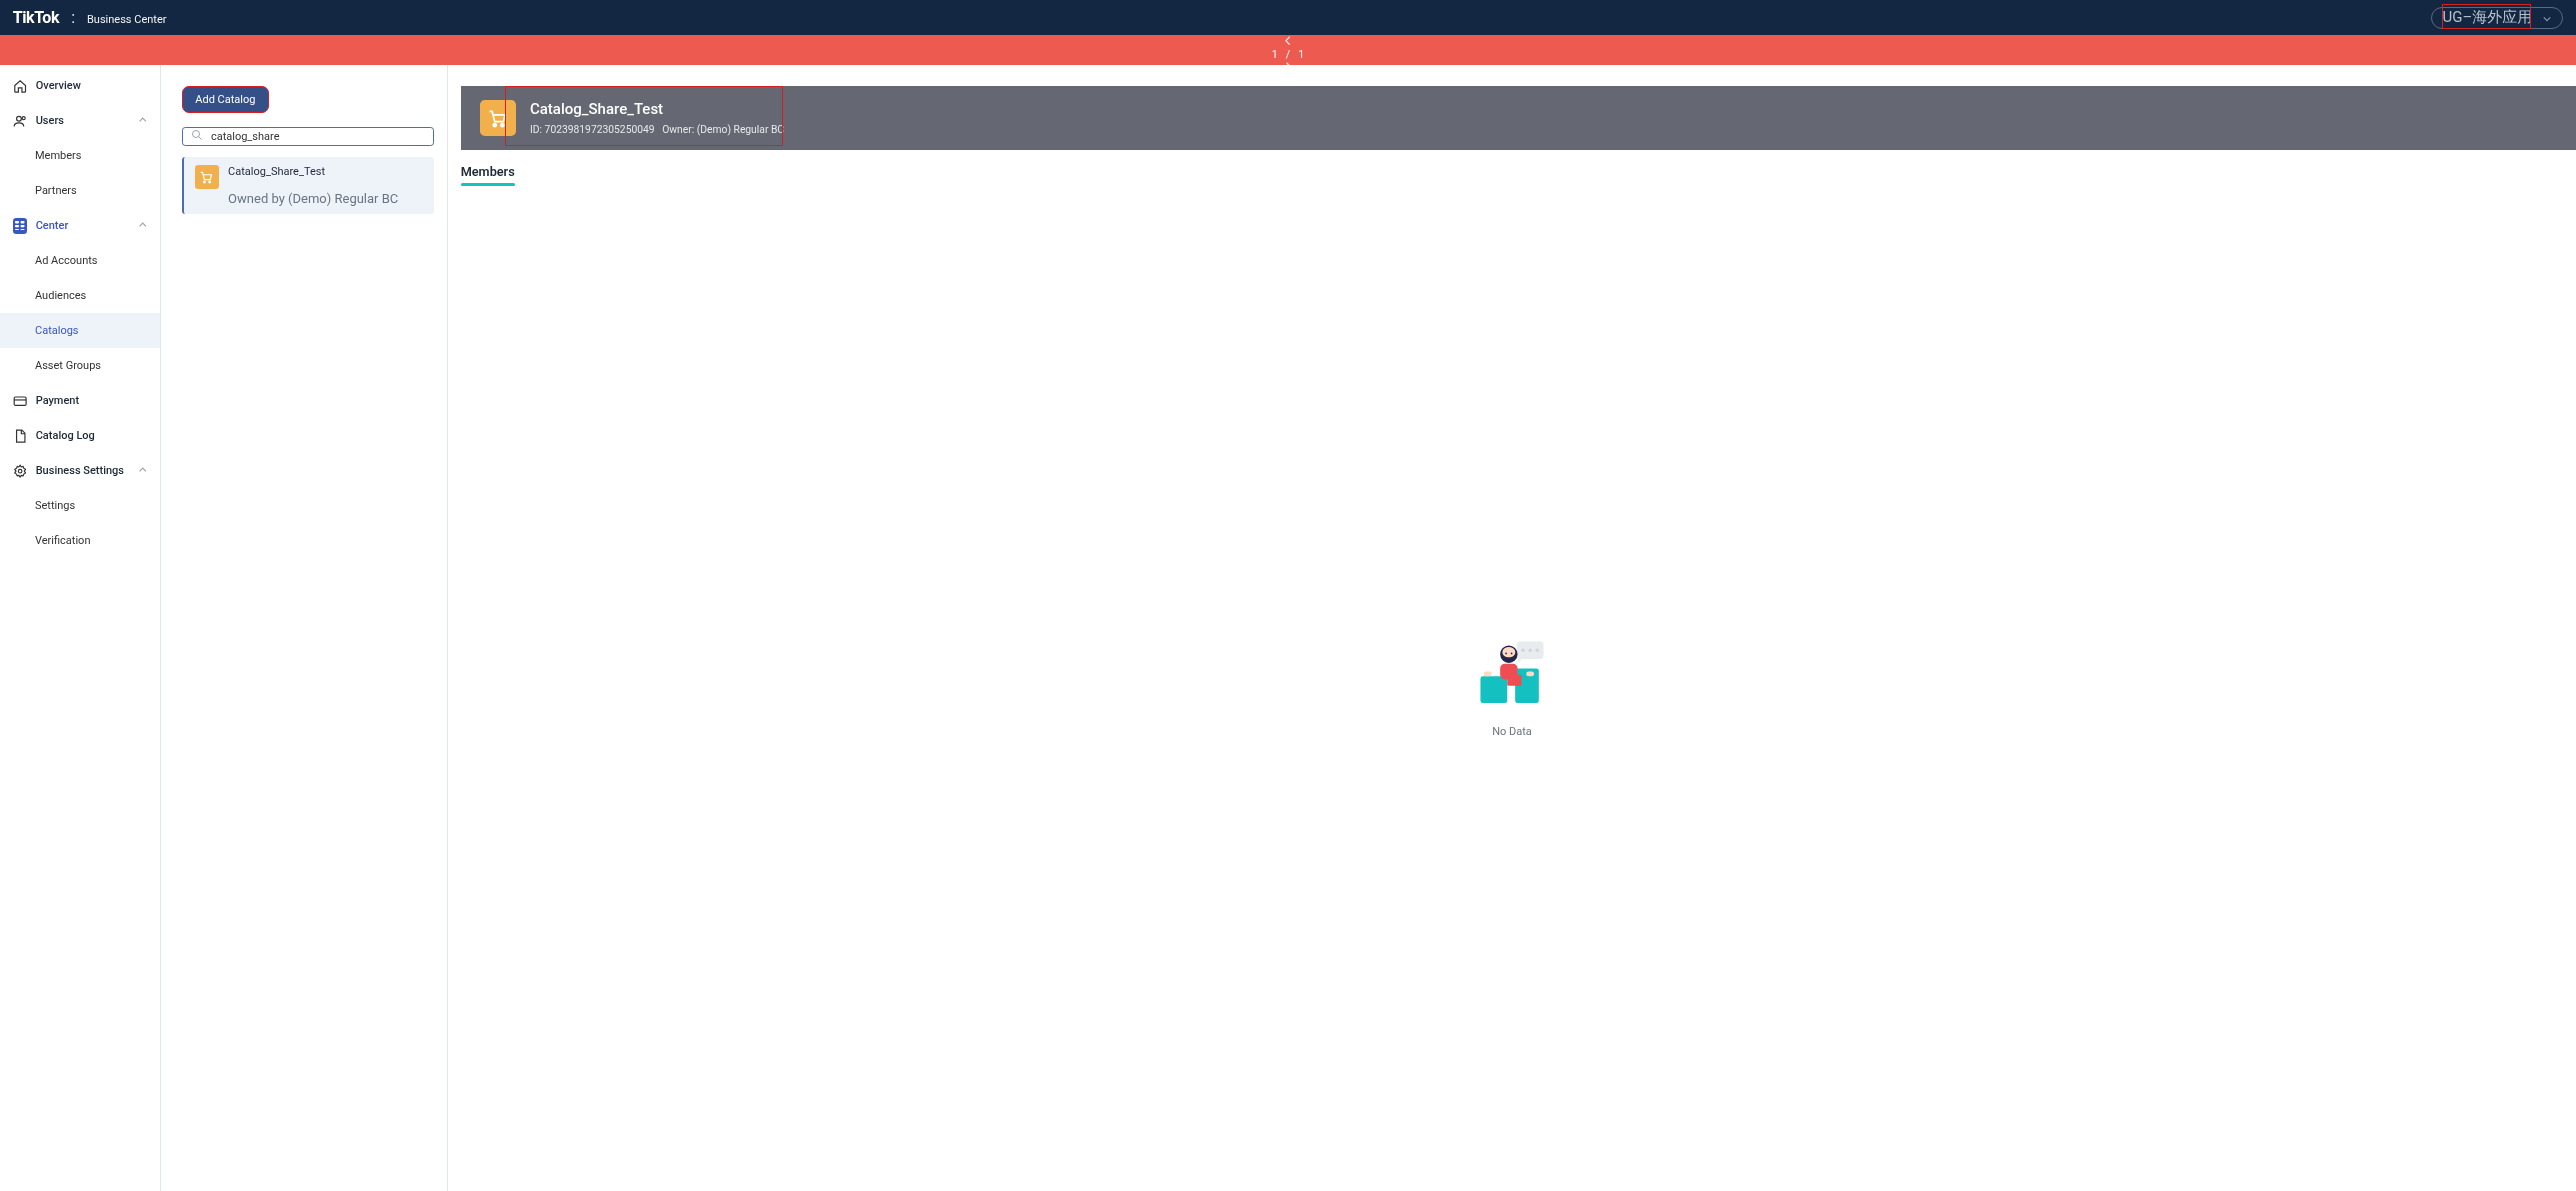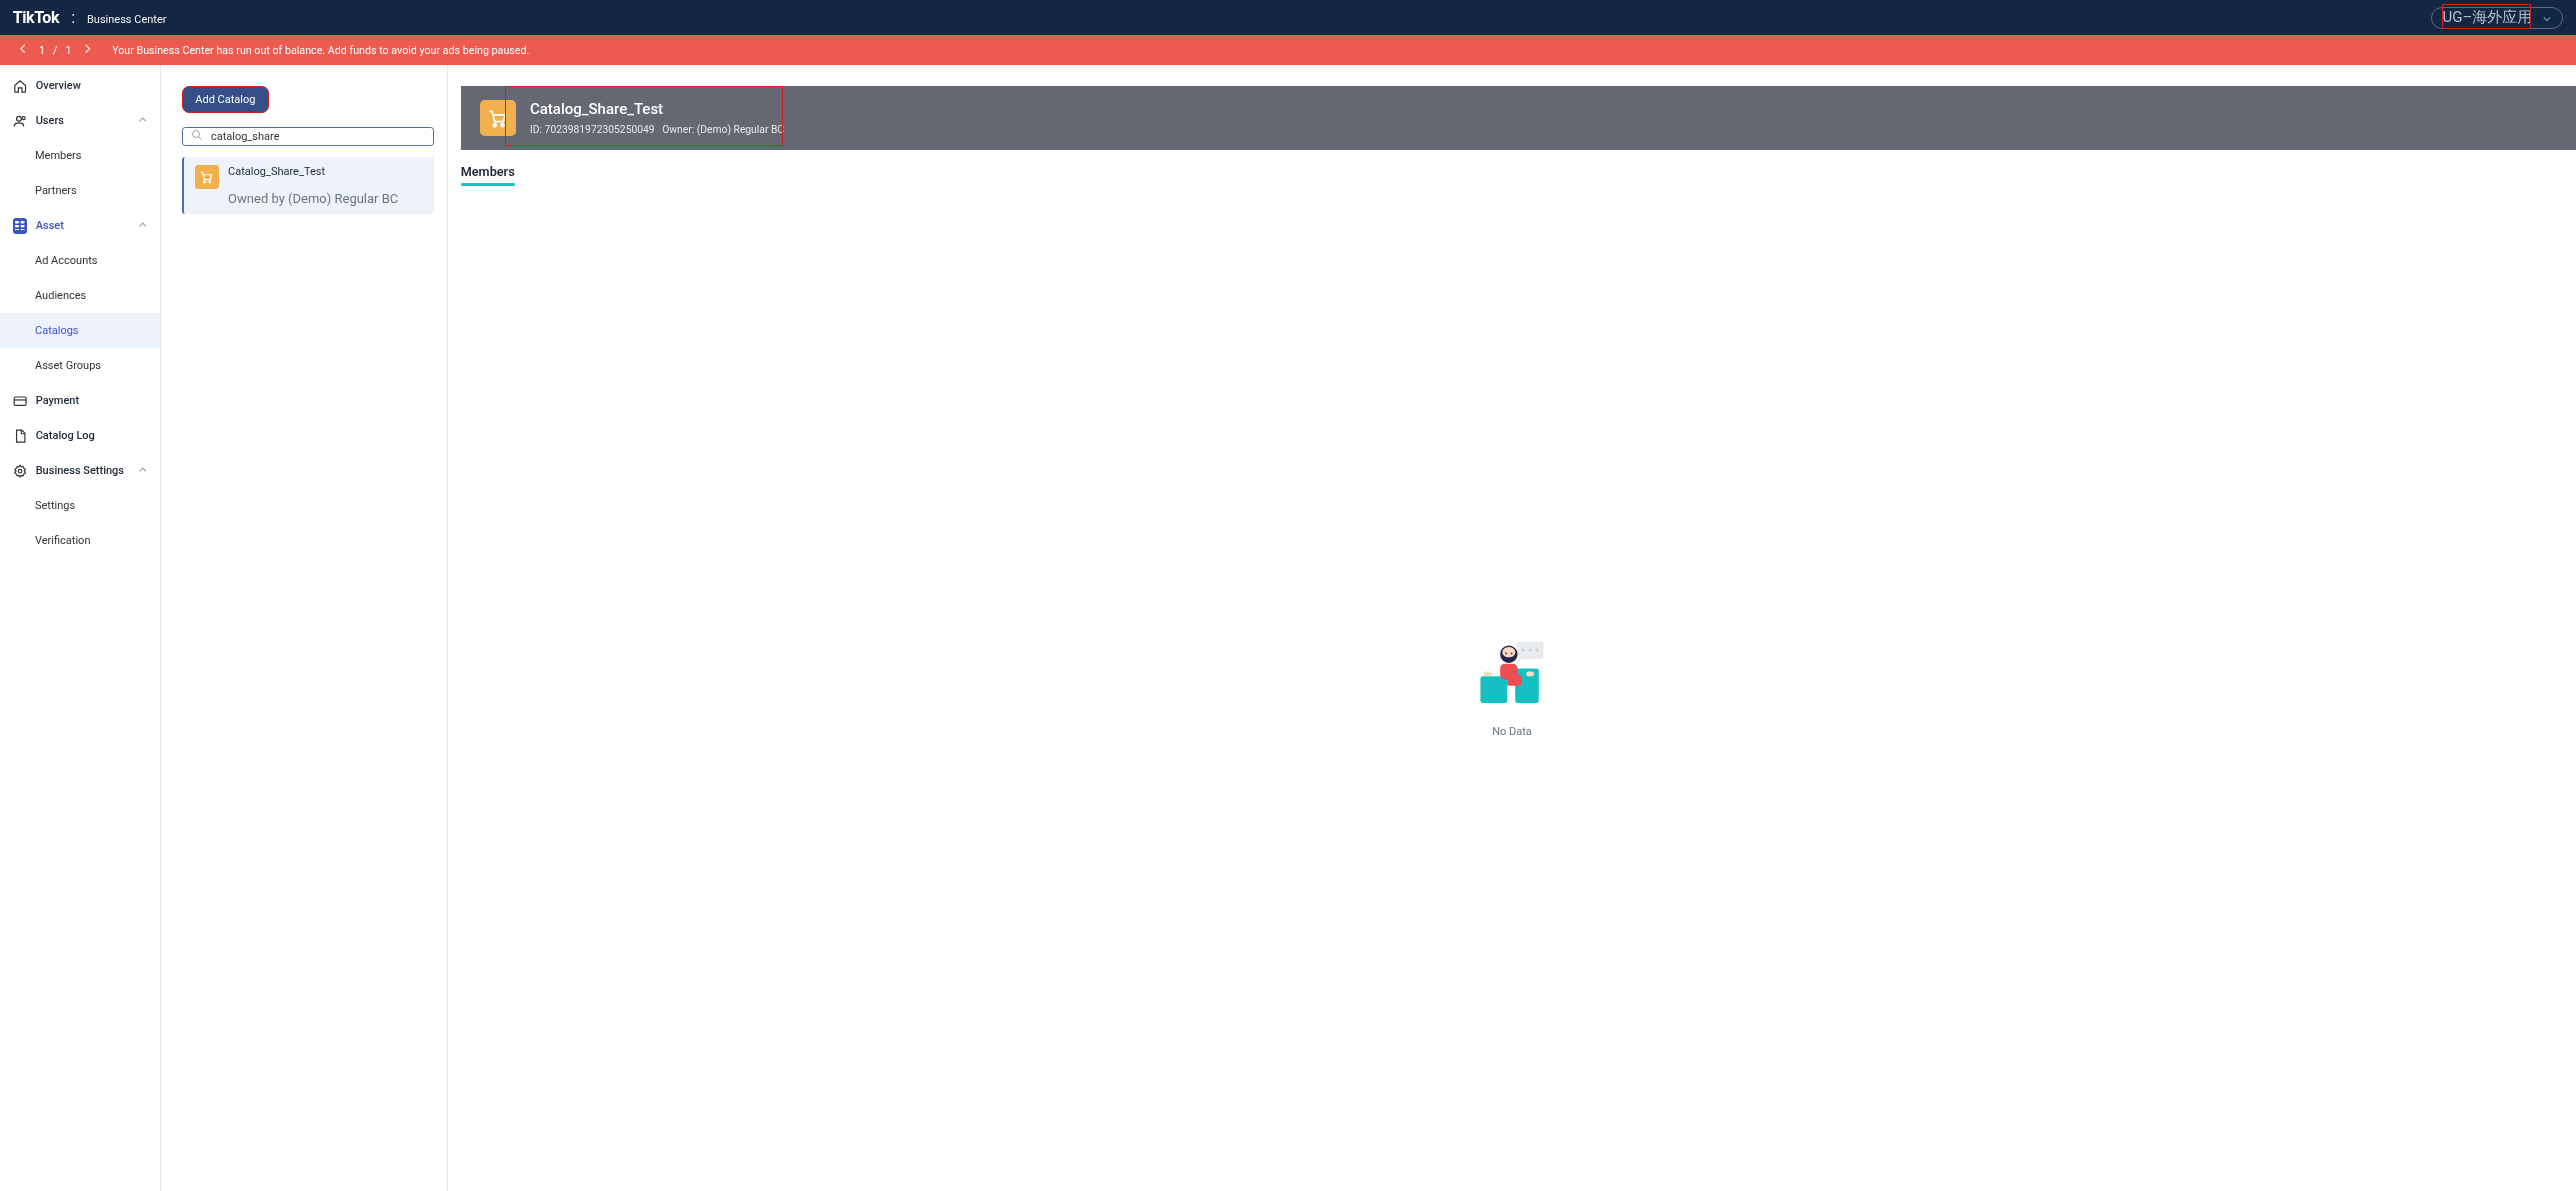--- a/index.html
+++ b/index.html
@@ -30,21 +30,21 @@
   .brand .tk{font-weight:700;font-size:16px;letter-spacing:-0.4px;}
   .brand .sep{font-size:16px;line-height:1;opacity:.9;}
   .brand .bc{font-size:11px;font-weight:400;opacity:.95;}
   .top-spacer{flex:1;}
   .account-sel{display:flex;align-items:center;gap:11px;height:22px;padding:0 11px;border:0.8px solid #5a6b81;border-radius:11px;color:#b7c1cd;font-size:15px;cursor:pointer;}
   .account-sel .chev{opacity:.7;}
   .acct-annot{position:absolute;border:1.6px solid #d61f1f;pointer-events:none;}
   .acct-annot.a1{top:4px;right:45px;width:89px;height:25px;}
 
   
-  .banner{position:fixed;top:var(--top-h);left:0;right:0;height:var(--banner-h);background:var(--banner);color:#fff;display:flex;align-items:center;padding:0 12.7px;font-size:10.7px;z-index:19;}
+  .banner{position:fixed;top:var(--top-h);left:0;right:0;height:var(--banner-h);background:var(--banner);color:#fff;display:flex;align-items:center;padding:0 12.7px;font-size:10.7px;z-index:19;flex-direction:column;}
   .banner .navbtn{width:20.6px;text-align:center;opacity:.85;cursor:pointer;}
   .banner .pager{min-width:44px;text-align:center;}
   .banner .msg{margin-left:14.3px;}
 
   
   .content{position:absolute;top:calc(var(--top-h) + var(--banner-h));left:0;right:0;bottom:0;display:flex;}
 
   
   .sidebar{width:var(--sidebar-w);background:var(--bg-body);border-right:0.8px solid var(--border);overflow-y:auto;padding-top:3.2px;}
   .nav-item,.nav-sub{display:flex;align-items:center;height:35px;padding:0 12.7px;cursor:pointer;color:var(--text);}
@@ -175,21 +175,21 @@
           <svg viewBox="0 0 12 12" fill="#fff">
               <rect x="0" y="0" width="5" height="3" rx="1"></rect>
               <rect x="7" y="0" width="5" height="3" rx="1"></rect>
               <rect x="0" y="5" width="5" height="3" rx="1"></rect>
               <rect x="7" y="5" width="5" height="3" rx="1"></rect>
               <rect x="0" y="10" width="5" height="2" rx="1"></rect>
               <rect x="7" y="10" width="5" height="2" rx="1"></rect>
             </svg>
         </span>
       </span>
-      <span>Asset</span>
+      <span>Center</span>
       <span class="chev">
         <svg width="9.5" height="9.5" viewBox="0 0 12 12">
             <path d="M2 8l4-4 4 4" fill="none" stroke="currentColor" stroke-width="1.5"></path>
           </svg>
       </span>
     </div>
     <div class="nav-sub">
         <span>Ad Accounts</span>
       </div>
     <div class="nav-sub">

